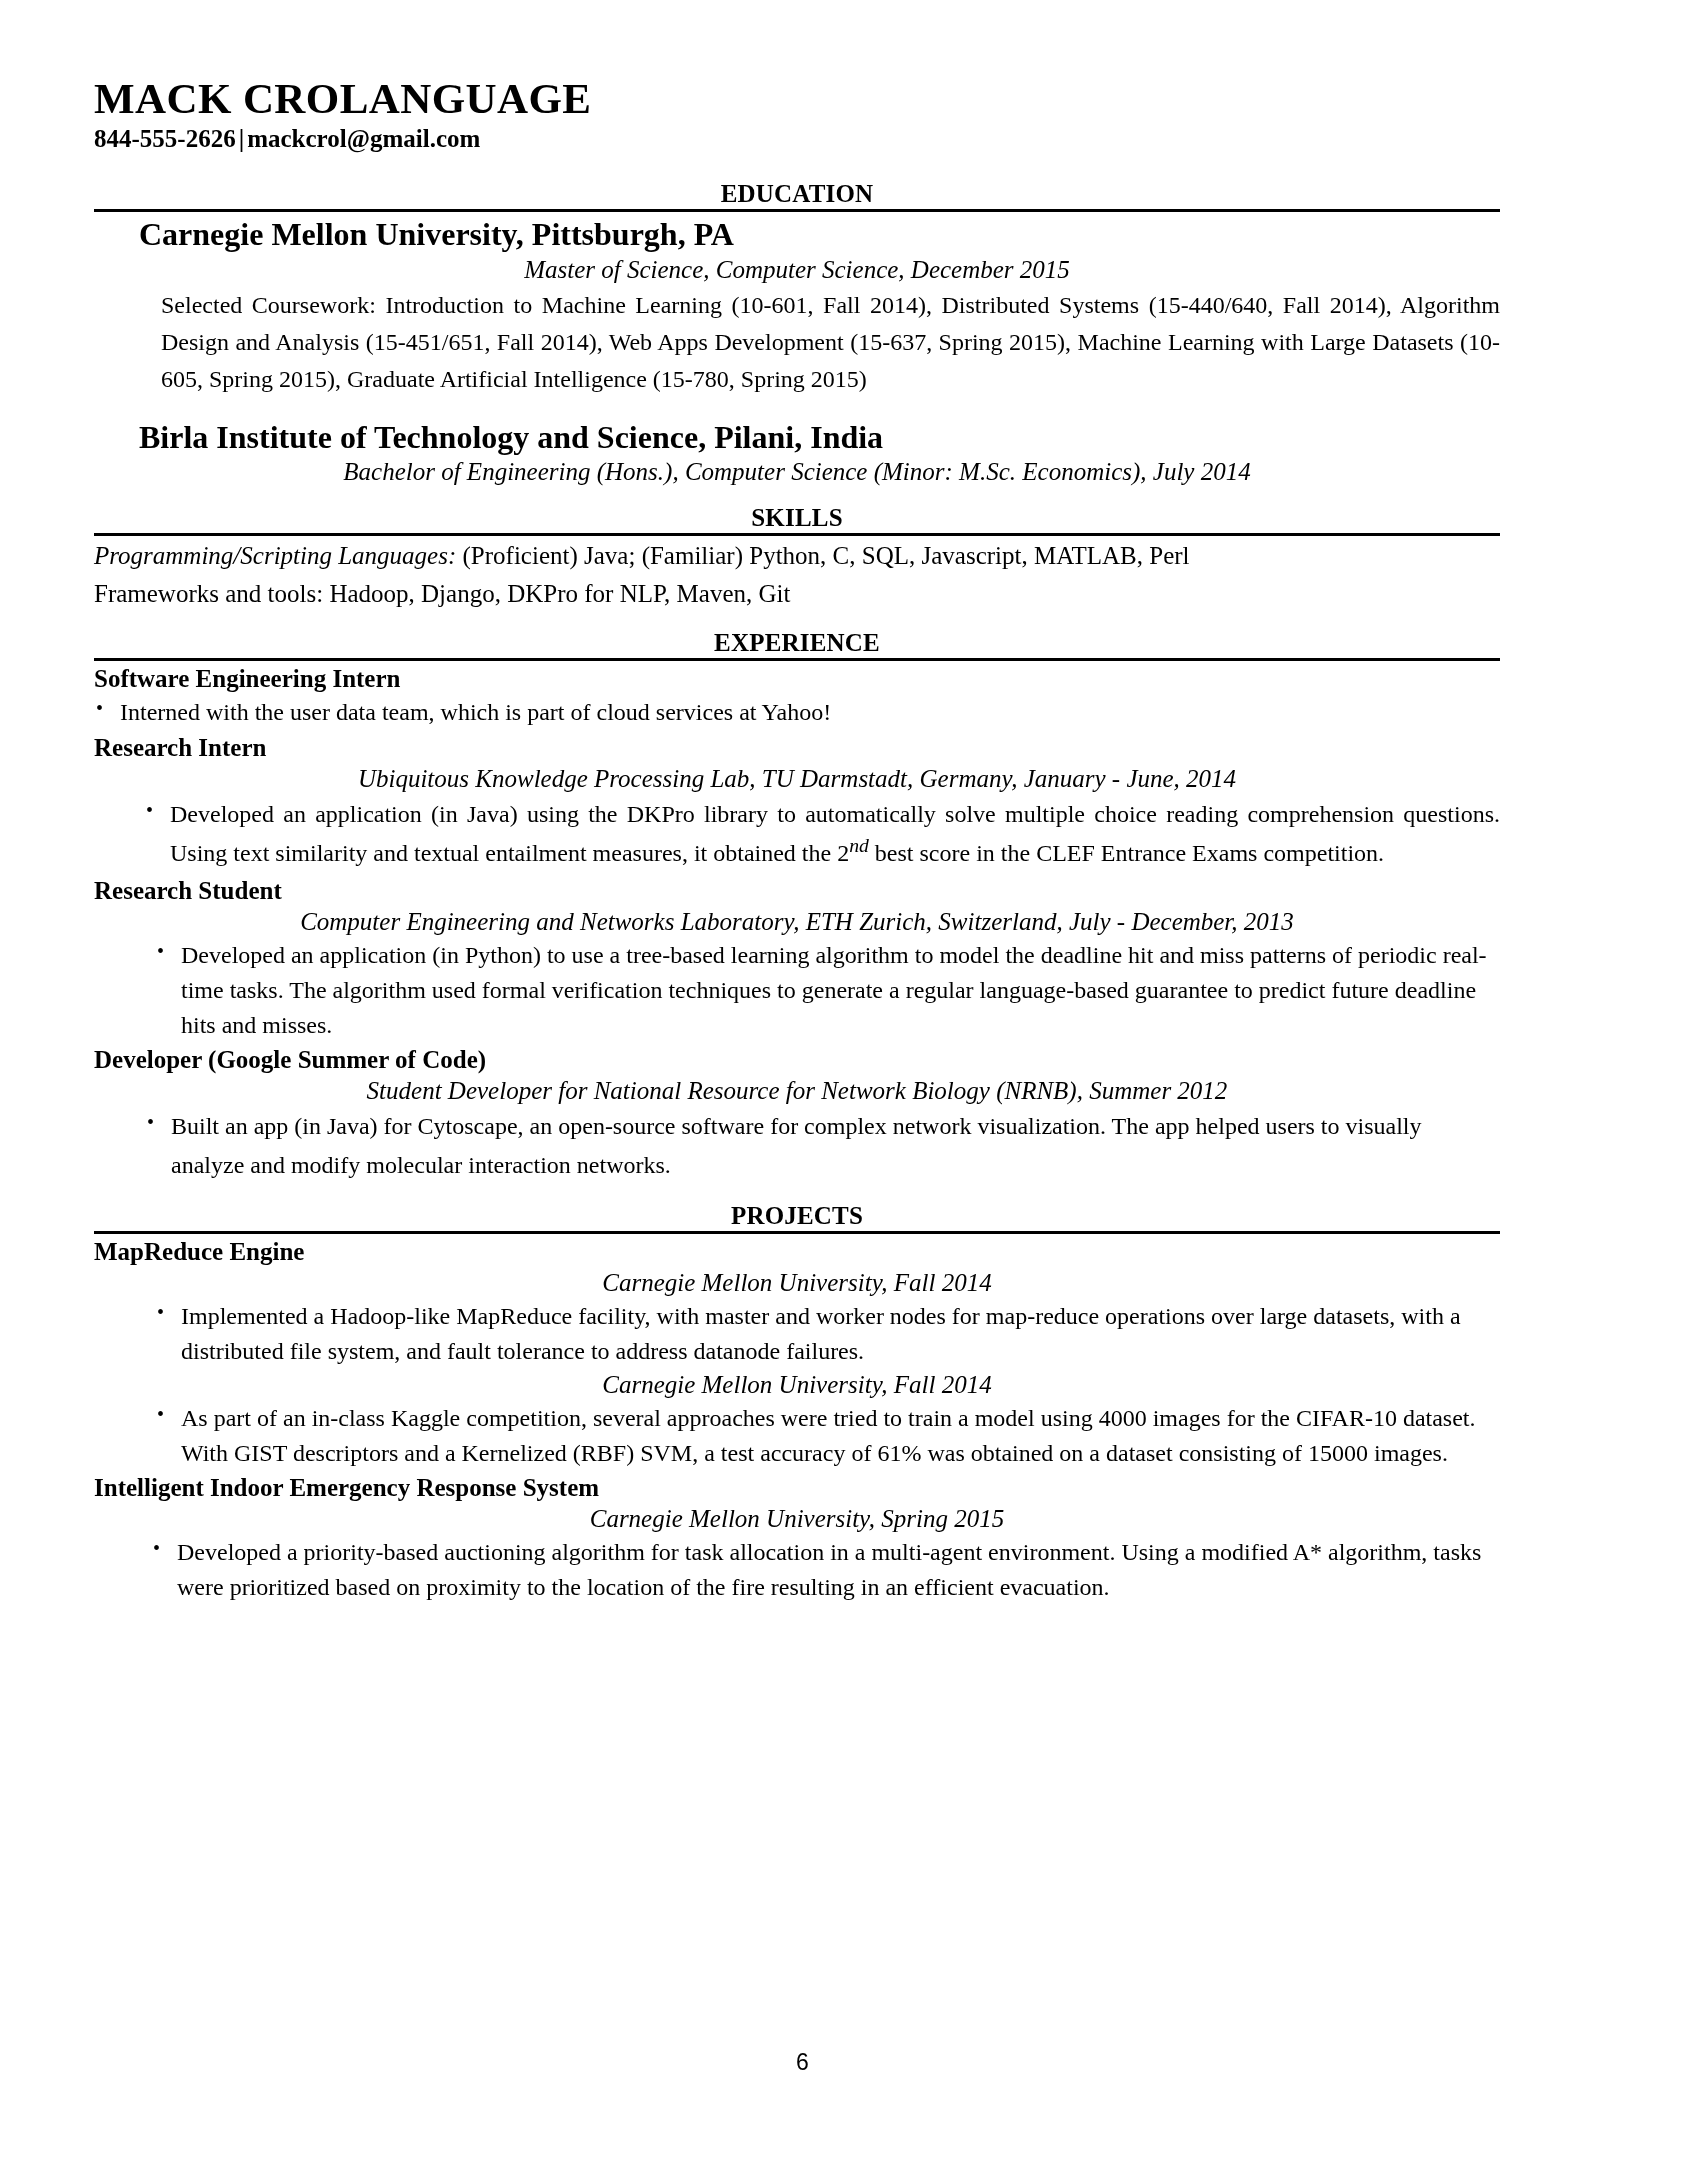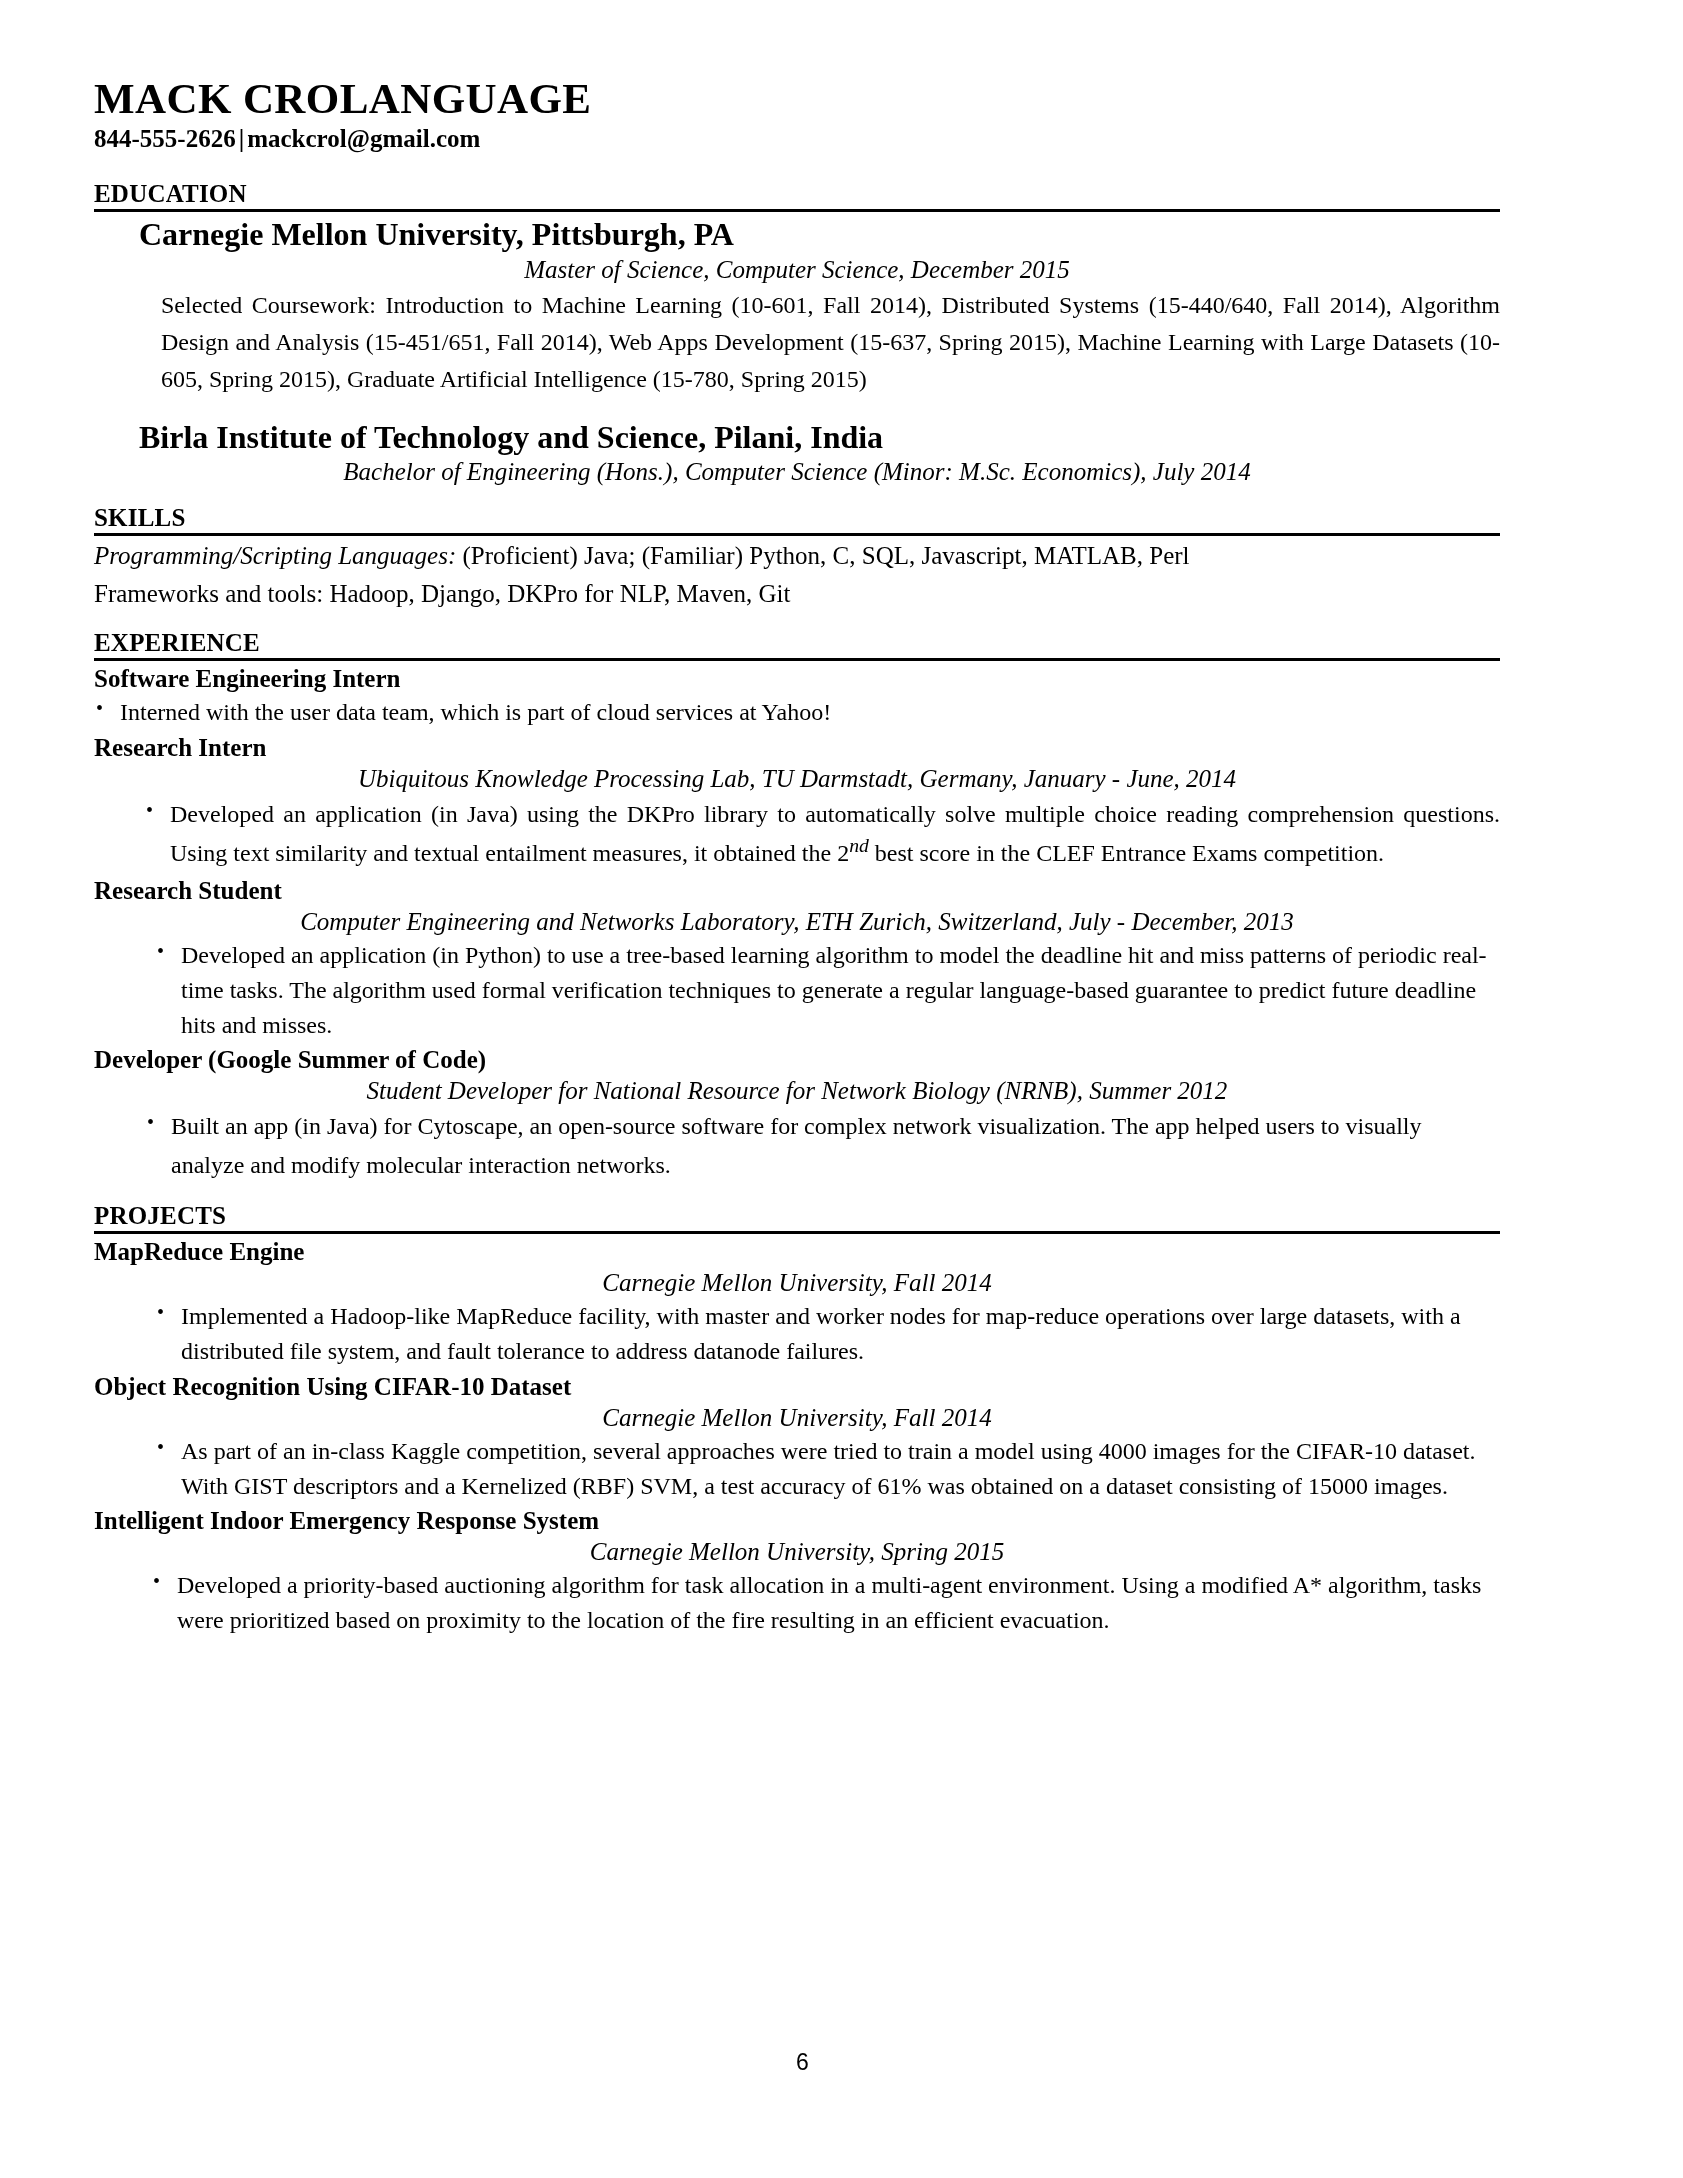--- a/index.html
+++ b/index.html
@@ -48,20 +48,21 @@
 
   
   .section-head {
     font-size: 25px;
     font-weight: bold;
     letter-spacing: 0.2px;
     line-height: 1.12;
     border-bottom: 3px solid #000;
     padding-bottom: 1px;
     margin: 0;
+    text-align: center;
   }
   .sec-gap-top { margin-top: 28px; }
   .sec-gap-top-sm { margin-top: 17px; }
 
   
   .org {
     font-size: 32px;
     font-weight: bold;
     line-height: 1.18;
     margin: 4px 0 0 0;
@@ -209,21 +210,20 @@
 
     <div>
       <div class="role">MapReduce Engine</div>
       <div class="sub-ital indent1">Carnegie Mellon University, Fall 2014</div>
       <ul class="bl indent-bullet" style="margin-left:61px;">
         <li>Implemented a Hadoop-like MapReduce facility, with master and worker nodes for map-reduce operations over large datasets, with a distributed file system, and fault tolerance to address datanode failures.</li>
       </ul>
     </div>
 
     <div>
-      <div class="role">Object Recognition Using CIFAR-10 Dataset</div>
       <div class="sub-ital indent1">Carnegie Mellon University, Fall 2014</div>
       <ul class="bl indent-bullet" style="margin-left:61px;">
         <li>As part of an in-class Kaggle competition, several approaches were tried to train a model using 4000 images for the CIFAR-10 dataset. With GIST descriptors and a Kernelized (RBF) SVM, a test accuracy of 61% was obtained on a dataset consisting of 15000 images.</li>
       </ul>
     </div>
 
     <div>
       <div class="role">Intelligent Indoor Emergency Response System</div>
       <div class="sub-ital indent1">Carnegie Mellon University, Spring 2015</div>
       <ul class="bl small-bul indent-bullet" style="margin-left:57px;">

